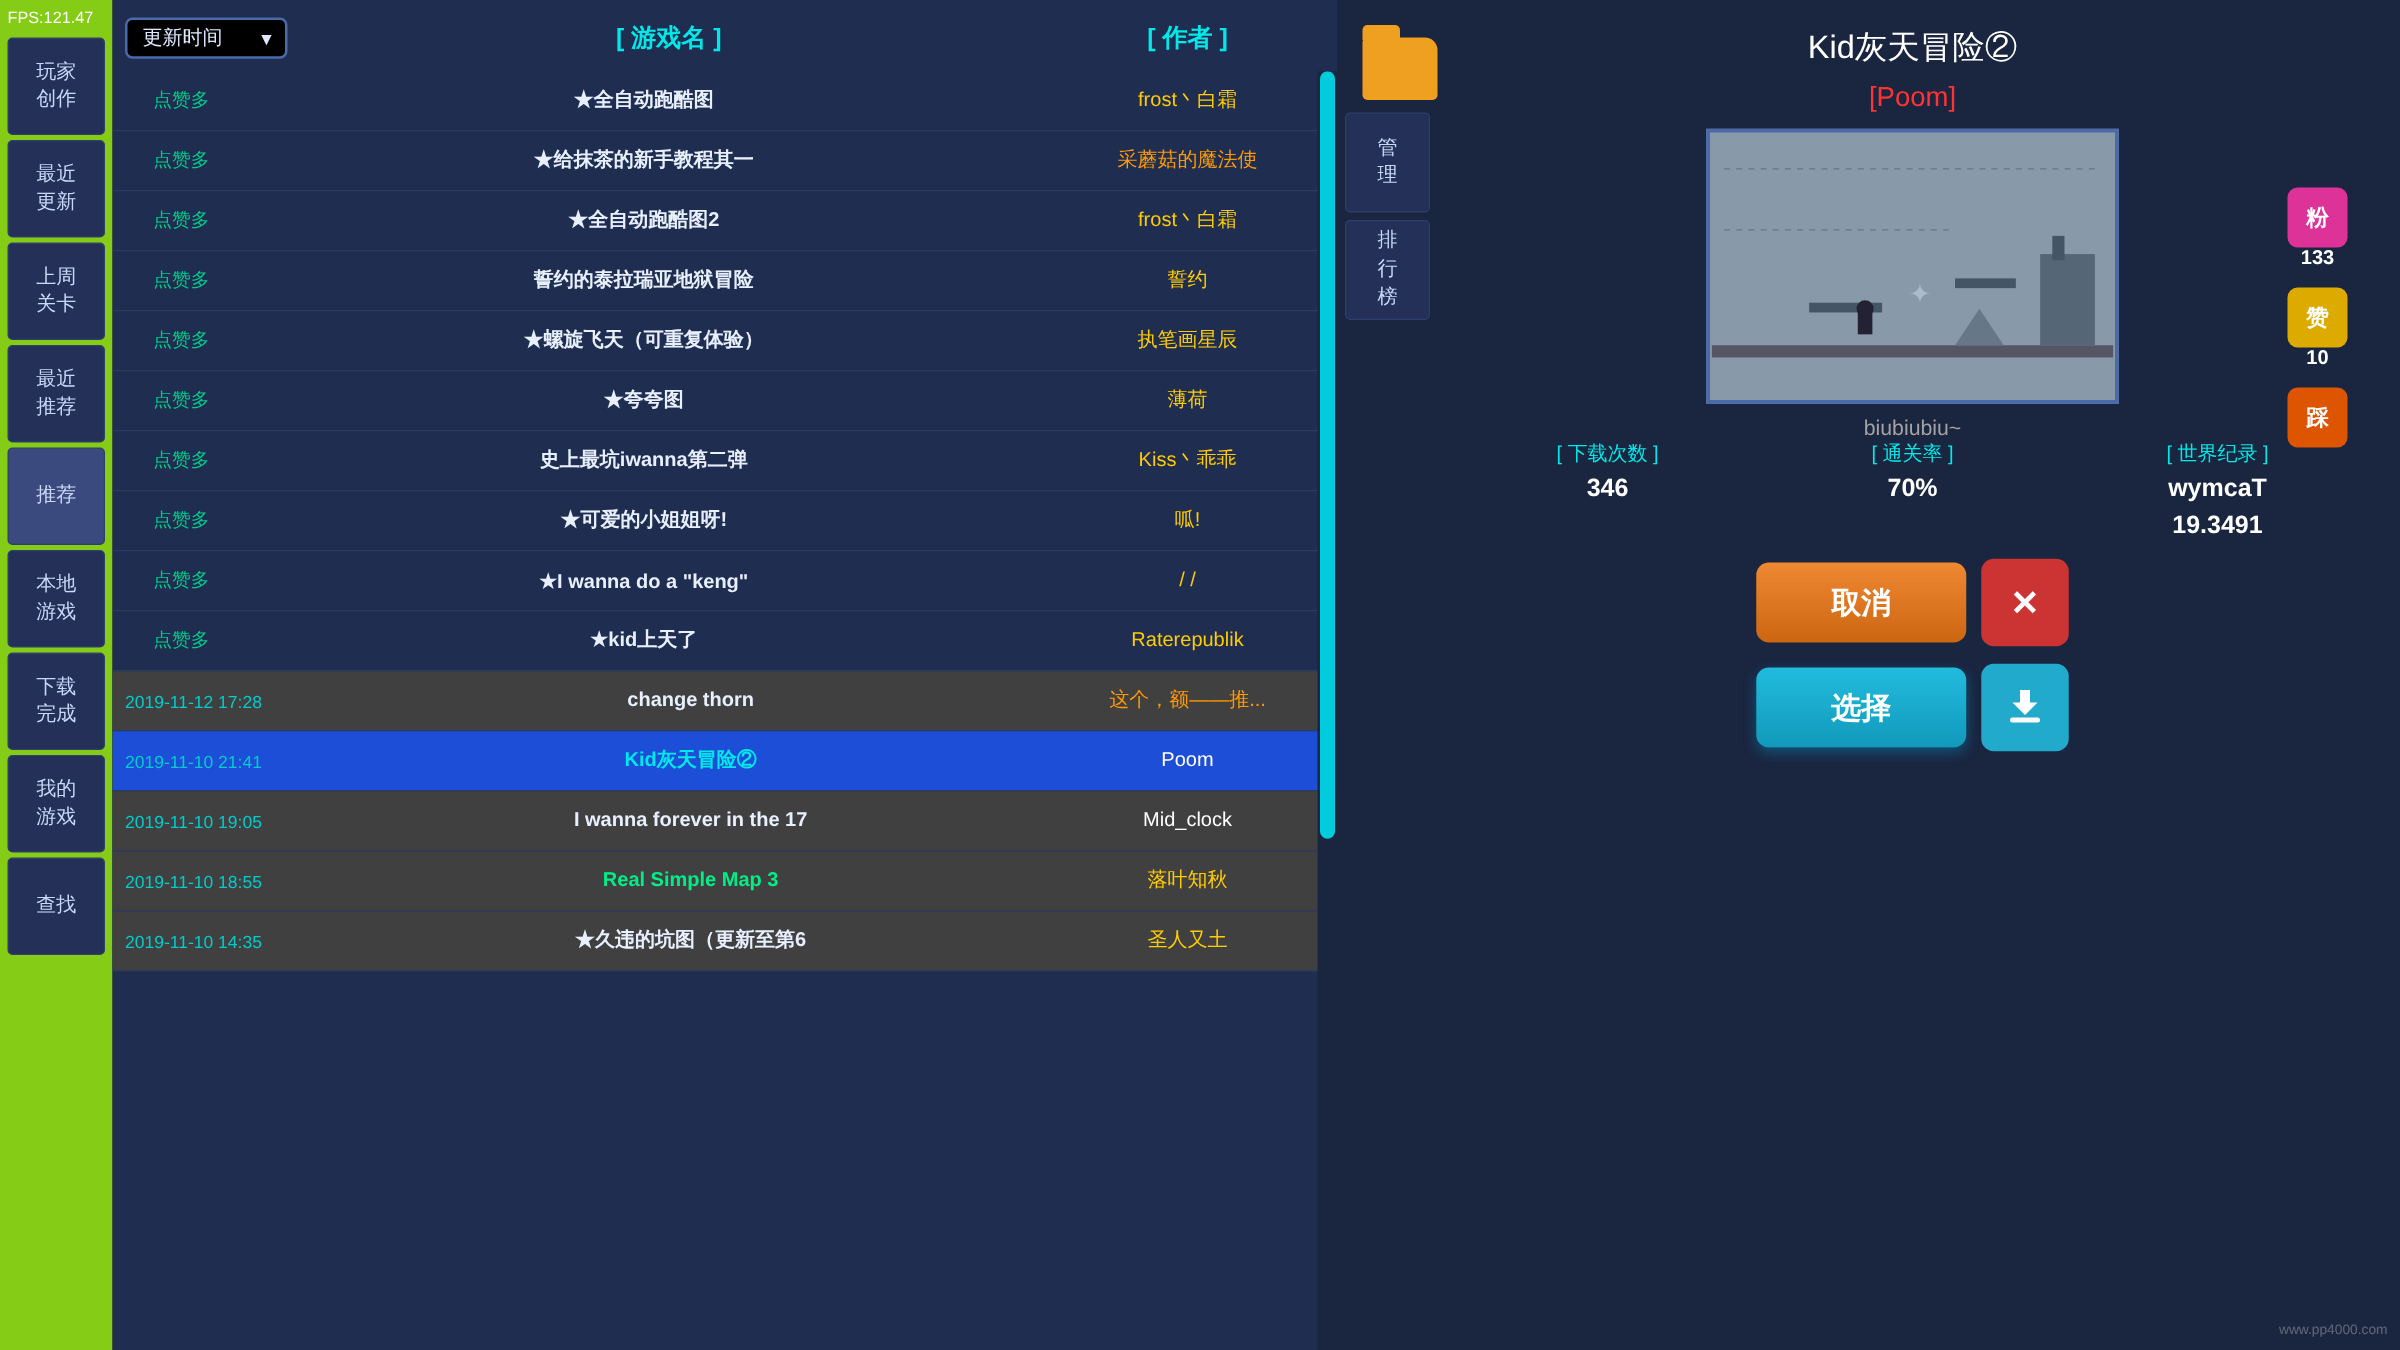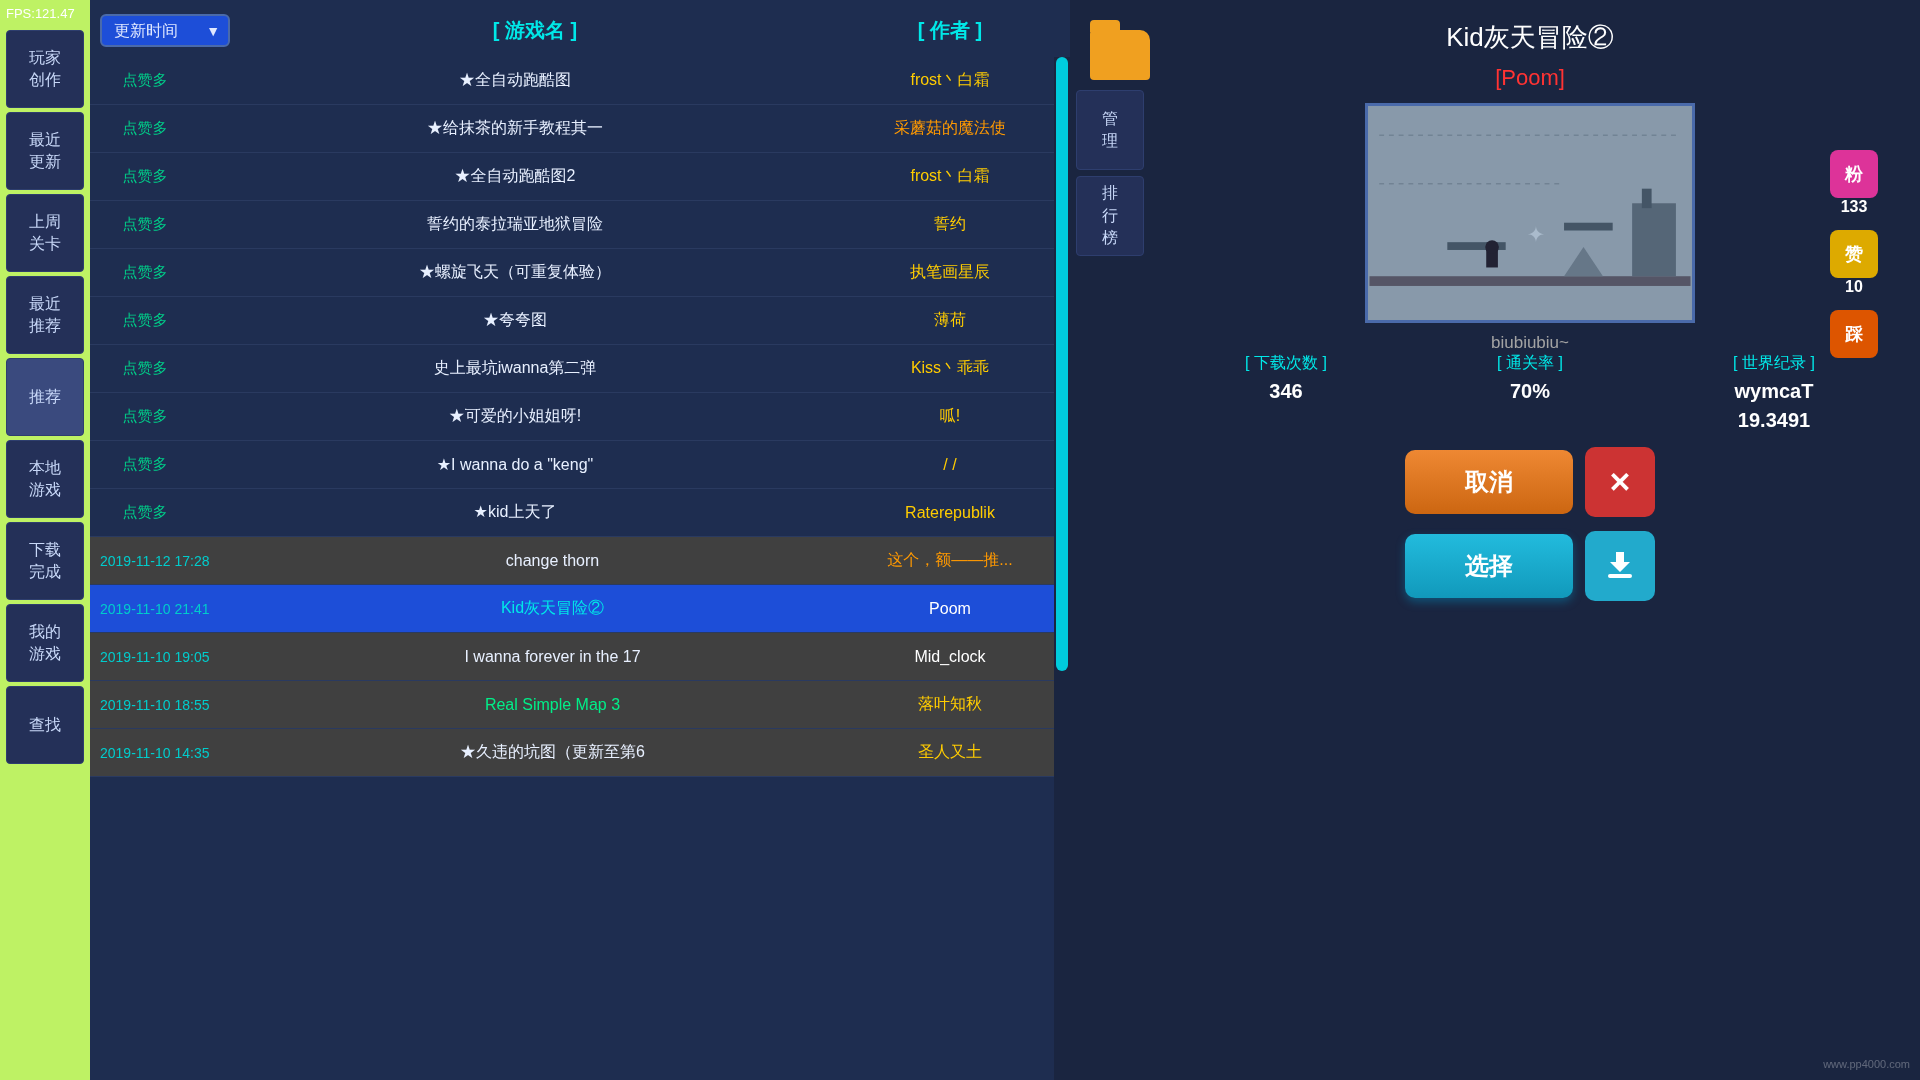--- a/index.html
+++ b/index.html
@@ -22,21 +22,21 @@
       z-index: 100;
     }
 
     
     #sidebar {
       position: absolute;
       left: 0;
       top: 0;
       width: 90px;
       height: 1080px;
-      background: #bef264;
+      background: #84cc16;
       display: flex;
       flex-direction: column;
       align-items: center;
       padding-top: 30px;
       gap: 4px;
     }
 
     .sidebar-item {
       width: 78px;
       height: 78px;
@@ -72,21 +72,21 @@
 
     
     #main-header {
       display: flex;
       align-items: center;
       padding: 14px 10px 10px 10px;
       gap: 20px;
     }
 
     #sort-dropdown {
-      background: #1d4ed8;
+      background: #000000;
       border: 2px solid #4a6aaa;
       border-radius: 6px;
       color: #e0e8ff;
       font-size: 16px;
       padding: 6px 30px 6px 12px;
       appearance: none;
       cursor: pointer;
       position: relative;
       min-width: 130px;
     }
@@ -159,20 +159,21 @@
       color: #00cccc;
       font-size: 14px;
       flex-shrink: 0;
     }
 
     .row-gamename {
       flex: 1;
       text-align: center;
       font-size: 16px;
       color: #e8f0ff;
+      font-weight: bold;
     }
 
     .row-gamename.cyan { color: #00e8e8; }
     .row-gamename.green { color: #00ee88; }
 
     .row-author {
       width: 220px;
       text-align: center;
       font-size: 16px;
       color: #ffcc00;

